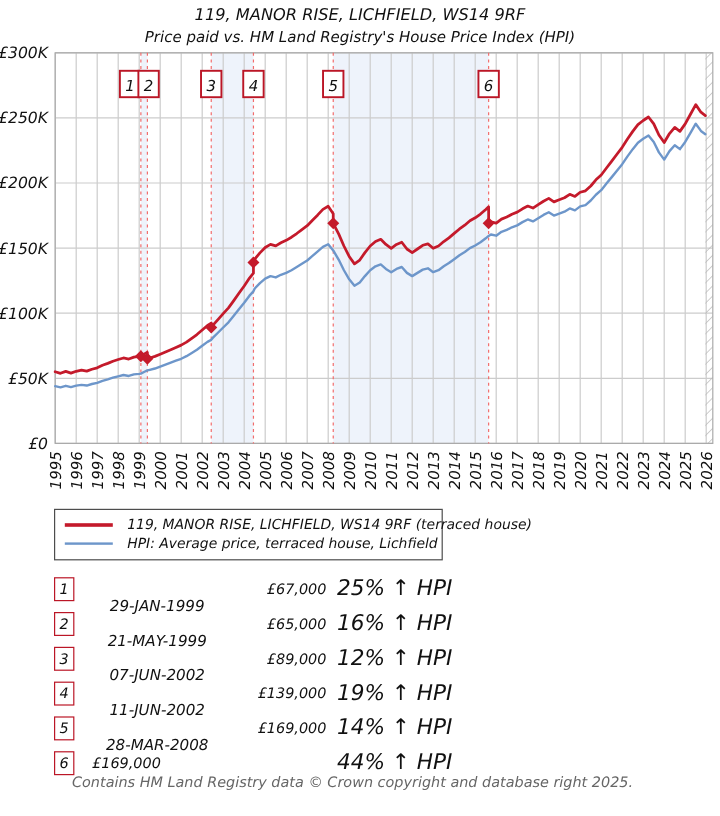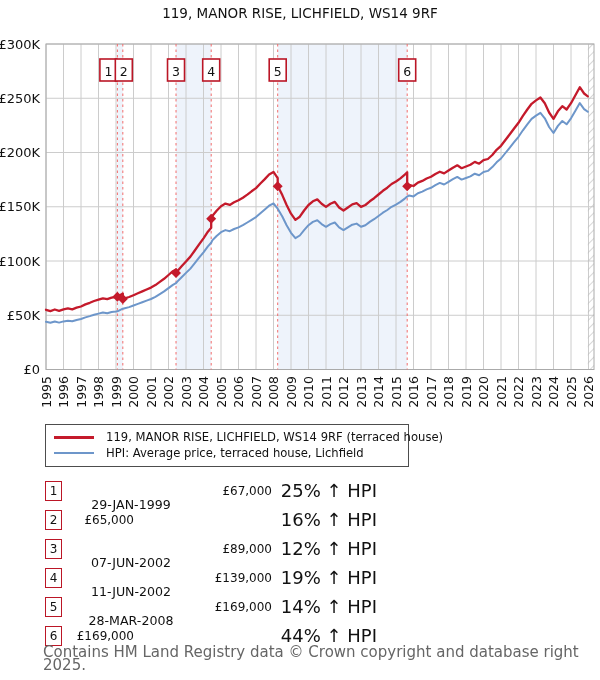--- a/index.html
+++ b/index.html
@@ -1,41 +1,42 @@
 <!DOCTYPE html>
 <html><head>
 <meta charset="utf-8">
 <style>
   html,body{margin:0;padding:0;background:#fff;}
   #stage{position:relative;width:600px;height:680px;background:#ffffff;
-         font-family:"DejaVu Sans","Liberation Sans",sans-serif;color:#111;overflow:hidden;}
+         font-family:"DejaVu Sans","Liberation Sans",sans-serif;color:#111;overflow:hidden;font-style:italic;}
   .title{position:absolute;top:5px;left:0;width:600px;text-align:center;
          font-size:13.5px;color:#111;}
   .subtitle{position:absolute;top:23px;left:0;width:600px;text-align:center;
          font-size:12.5px;color:#111;}
   #chart-svg{position:absolute;top:0;left:0;}
-  .legend{position:absolute;top:424px;left:45px;width:364px;border:1px solid #4d4d4d;
+  .legend{position:absolute;top:424px;left:45px;width:324px;border:1px solid #4d4d4d;
           background:#fff;padding:4px 8px 5px 8px;box-sizing:border-box;}
   .legend-row{display:flex;align-items:center;height:16px;}
   .legend-swatch{display:inline-block;width:40px;margin-right:12px;flex:0 0 40px;}
   .legend-label{font-size:11.6px;white-space:nowrap;}
   .sales-table{position:absolute;top:476px;left:45px;width:332px;}
   .t-row{display:flex;align-items:center;height:29px;}
   .numbox{flex:0 0 15px;width:15px;height:18px;border:1.6px solid #bb1626;background:#fff;
           font-size:12px;line-height:18px;text-align:center;color:#111;}
   .t-date{flex:0 0 138px;text-align:center;font-size:12.6px;margin-top:28px;}
   .t-price{flex:0 0 72px;text-align:right;font-size:12px;}
   .t-hpi{flex:1 1 auto;text-align:right;font-size:18px;}
-  .footer{position:absolute;left:43px;top:646px;width:540px;color:#666;font-size:15px;line-height:12.5px;}
+  .footer{position:absolute;left:60px;top:646px;width:540px;color:#666;font-size:12px;line-height:12.5px;}
 </style>
 </head>
 <body>
 
 <div id="stage">
   <div class="title">119, MANOR RISE, LICHFIELD, WS14 9RF</div>
+  <div class="subtitle">Price paid vs. HM Land Registry's House Price Index (HPI)</div>
 
   <svg id="chart-svg" width="600" height="420">
       <rect x="117.39999999999873" y="44" width="5.425000000003024" height="325.5" fill="#eef3fb"></rect>
       <rect x="176.0250000000011" y="44" width="35.17499999999984" height="325.5" fill="#eef3fb"></rect>
       <rect x="277.70000000000016" y="44" width="129.5000000000016" height="325.5" fill="#eef3fb"></rect>
       <g stroke="#cccccc" stroke-width="1">
         <line x1="46" y1="44" x2="46" y2="369.5"></line>
         <line x1="63.5" y1="44" x2="63.5" y2="369.5"></line>
         <line x1="81" y1="44" x2="81" y2="369.5"></line>
         <line x1="98.5" y1="44" x2="98.5" y2="369.5"></line>
@@ -174,20 +175,21 @@
 
   <div class="sales-table">
     <div class="t-row">
       <span class="numbox">1</span>
       <span class="t-date">29-JAN-1999</span>
       <span class="t-price">£67,000</span>
       <span class="t-hpi">25% ↑ HPI</span>
     </div>
     <div class="t-row">
       <span class="numbox">2</span>
+      <span class="t-date">21-MAY-1999</span>
       <span class="t-price">£65,000</span>
       <span class="t-hpi">16% ↑ HPI</span>
     </div>
     <div class="t-row">
       <span class="numbox">3</span>
       <span class="t-date">07-JUN-2002</span>
       <span class="t-price">£89,000</span>
       <span class="t-hpi">12% ↑ HPI</span>
     </div>
     <div class="t-row">

